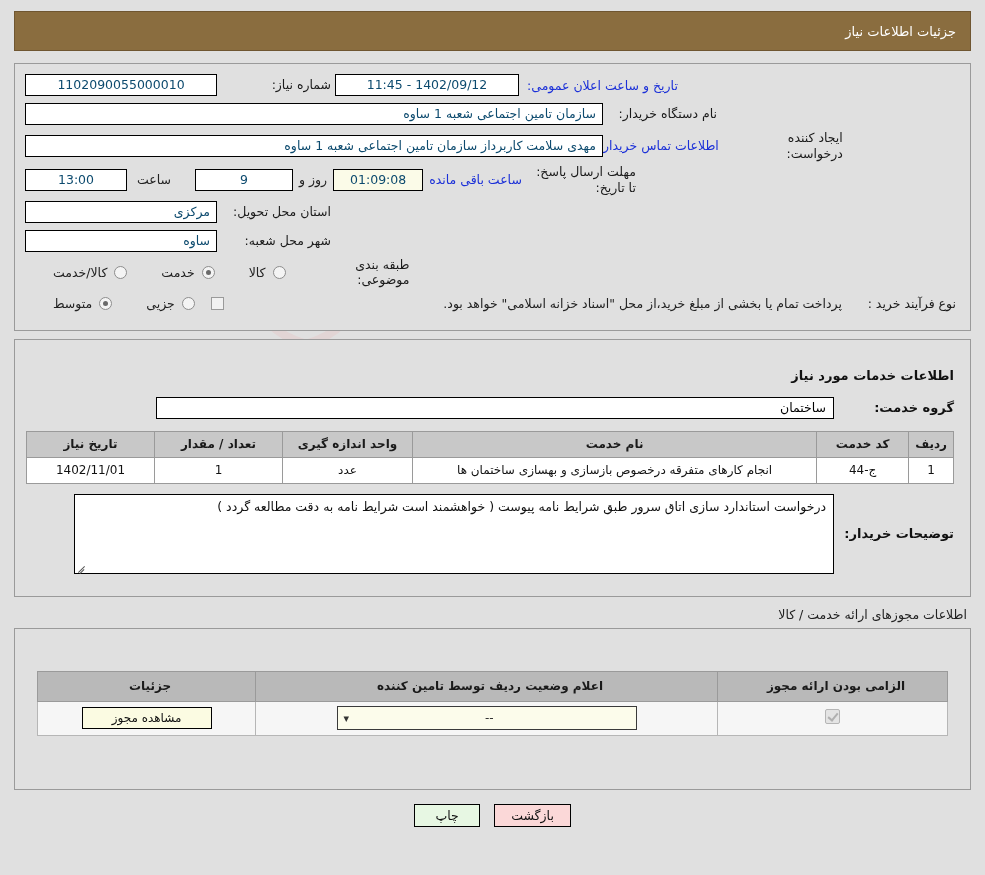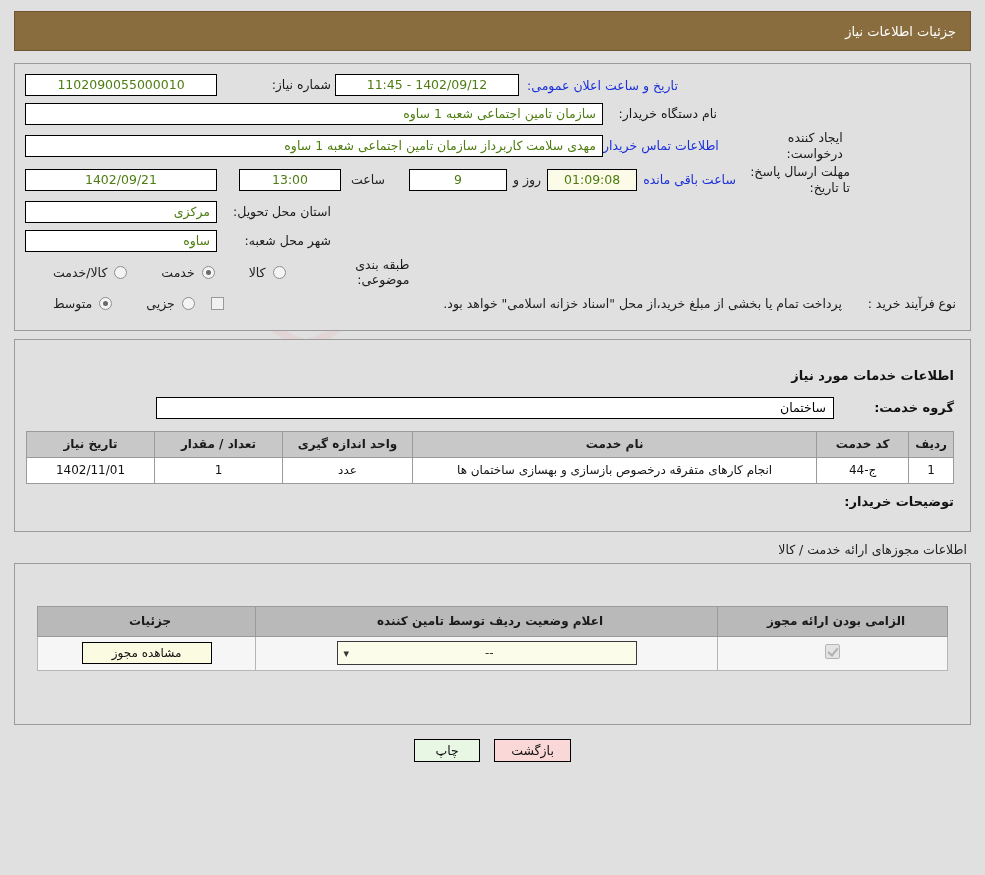--- a/index.html
+++ b/index.html
@@ -85,21 +85,21 @@
     color: #1a1a1a;
     flex: 0 0 118px;
   }
 
   .field {
     border: 1px solid #000;
     background: #fff;
     height: 22px;
     line-height: 20px;
     font-size: 12.5px;
-    color: #4d7c0f;
+    color: #0c4a6e;
     padding: 0 6px;
     text-align: right;
     overflow: hidden;
     white-space: nowrap;
   }
   .field.center { text-align: center; }
   .field.yellow { background: #fbfbe8; }
 
   .w-needno  { width: 192px; }
   .w-buyer   { width: 578px; }
@@ -350,21 +350,20 @@
       <span class="lbl-right" style="order:-1;">ایجاد کننده درخواست:</span>
     </div>
 
     <div class="rowline" style="justify-content:flex-end;">
       <span class="blue-lbl" style="margin-left:6px;">ساعت باقی مانده</span>
       <span class="field center yellow w-count">01:09:08</span>
       <span class="inline-lbl">روز و</span>
       <span class="field center w-days">9</span>
       <span class="inline-lbl" style="margin:0 24px 0 10px;">ساعت</span>
       <span class="field center w-time">13:00</span>
-      <span class="field center w-date" style="margin-right:22px;">1402/09/21</span>
       <span class="lbl-right" style="order:-1;">مهلت ارسال پاسخ: تا تاریخ:</span>
     </div>
 
     <div class="rowline" style="justify-content:flex-end;">
       <span class="field w-prov">مرکزی</span>
       <span class="lbl-right" style="order:-1;">استان محل تحویل:</span>
     </div>
 
     <div class="rowline" style="justify-content:flex-end;">
       <span class="field w-prov">ساوه</span>
@@ -435,20 +434,24 @@
           <td class="right-al">انجام کارهای متفرقه درخصوص بازسازی و بهسازی ساختمان ها</td>
           <td>عدد</td>
           <td>1</td>
           <td>1402/11/01</td>
         </tr>
       </tbody>
     </table>
 
     <div class="svc-row" style="margin-top:10px;align-items:center;">
       <span class="bold-lbl" style="width:120px;text-align:right;">توضیحات خریدار:</span>
+      <div class="ta tall" style="width:760px;">
+        <span>درخواست استاندارد سازی اتاق سرور طبق شرایط نامه پیوست ( خواهشمند است شرایط نامه به دقت مطالعه گردد )</span>
+        <span class="grip"></span>
+      </div>
     </div>
 
   </div>
 
   <div class="permit-title">اطلاعات مجوزهای ارائه خدمت / کالا</div>
 
   <div class="permit-panel">
     <div class="permit-inner">
       <table class="permit">
         <thead>

